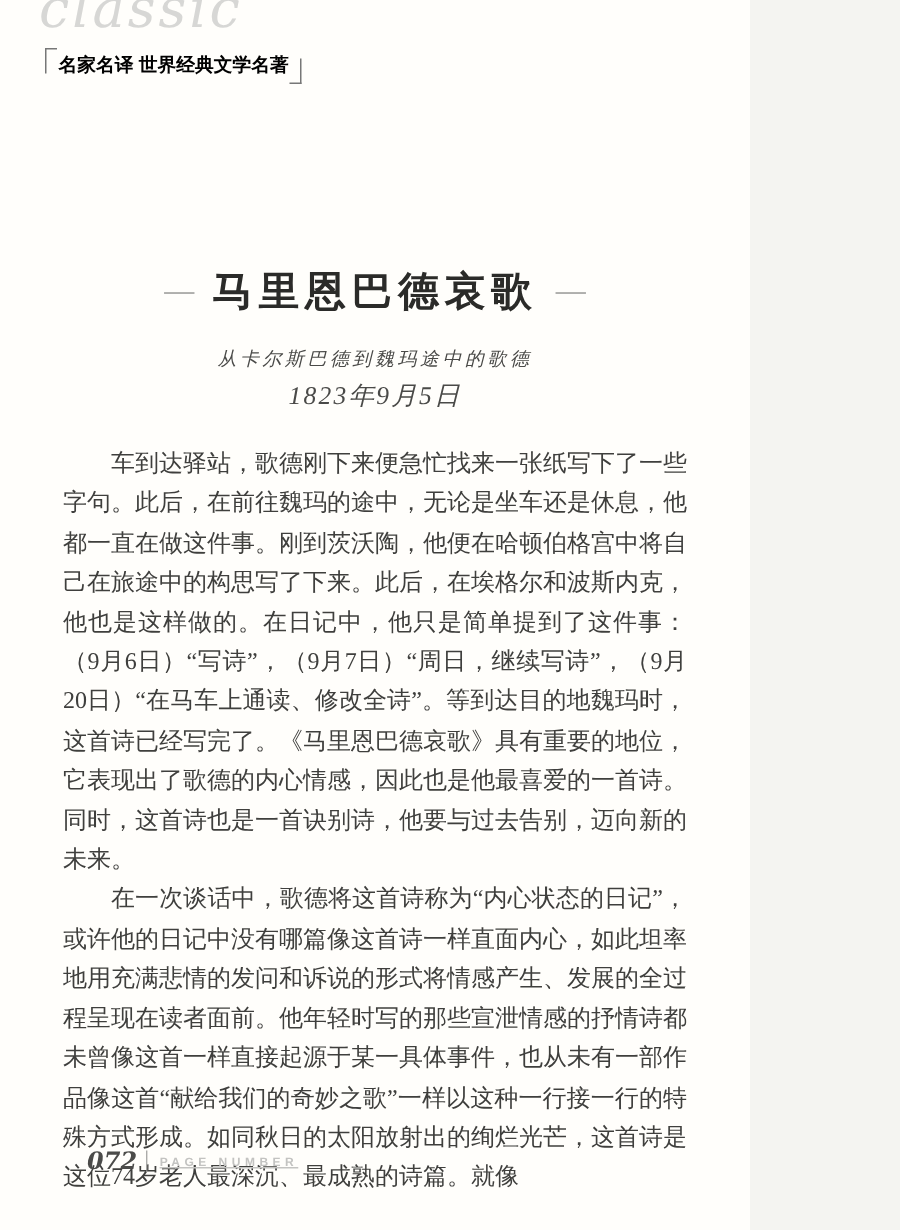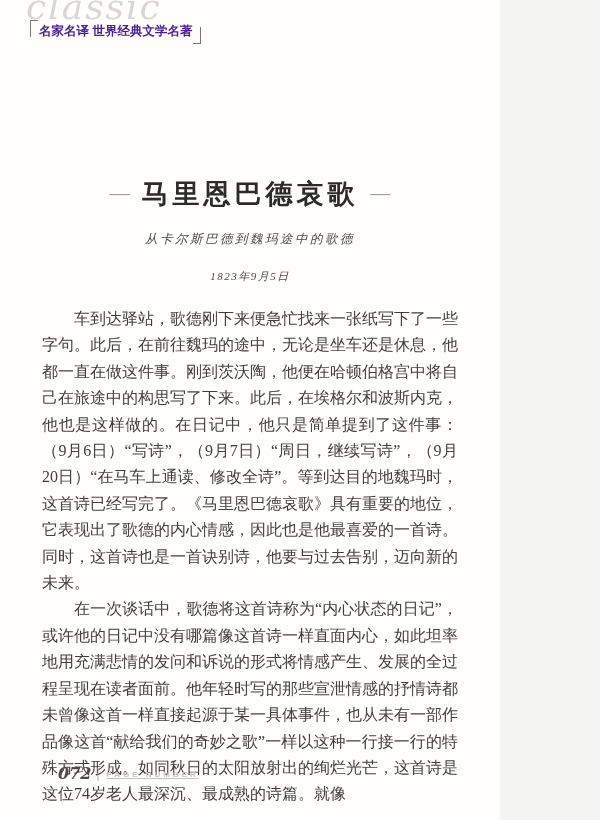--- a/index.html
+++ b/index.html
@@ -35,25 +35,25 @@
     top: 4px;
     font-family: "DejaVu Serif", serif;
     font-style: italic;
     font-size: 11px;
     letter-spacing: 16px;
     color: #8f8f8d;
   }
   .series-label {
     position: absolute;
     left: 30px;
-    top: 20px;
+    top: 32px;
     font-family: "Liberation Sans", sans-serif;
     font-size: 12.5px;
     font-weight: 600;
-    color: #4c1d95;
+    color: #000000;
     padding: 3px 9px 4px 9px;
   }
   .series-label::before {
     content: "";
     position: absolute;
     left: 0; top: 0;
     width: 7px; height: 16px;
     border-left: 1px solid #777;
     border-top: 1px solid #777;
   }
@@ -88,23 +88,23 @@
   }
   .subtitle {
     margin-top: 19px;
     font-style: italic;
     font-size: 12.5px;
     letter-spacing: 2.5px;
     color: #4a4a48;
     text-align: center;
   }
   .date-line {
-    margin-top: 21px;
+    margin-top: 4px;
     font-style: italic;
-    font-size: 11px;
+    font-size: 17px;
     letter-spacing: 1.5px;
     color: #4a4a48;
     text-align: center;
   }
 
   
   .body-text {
     margin: 22px 42px 0 42px;
     font-size: 16px;
     line-height: 26.4px;

